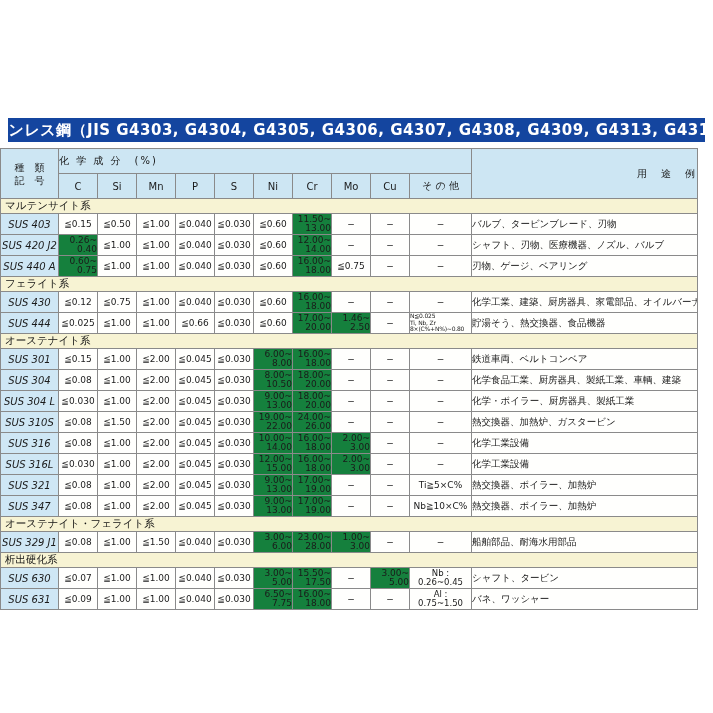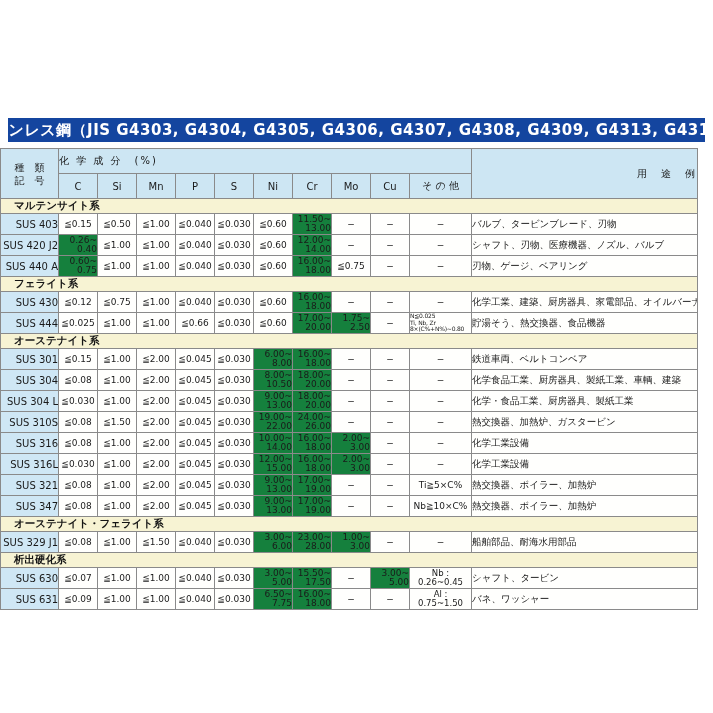--- a/index.html
+++ b/index.html
@@ -29,28 +29,28 @@
   
   thead th{background:var(--header-bg,#cde6f3);font-size:10px;color:#1a1a1a;}
   th.hdr-type{height:24px;line-height:13px;}
   th.hdr-type div{text-align:center;}
   th.hdr-chem{height:24px;text-align:left;letter-spacing:2px;}
   th.hdr-usage{text-align:right;letter-spacing:2px;}
   th.hdr-col{height:24px;text-align:center;}
   
   tr.section-row td{
     background:var(--section-bg,#f7f3d3);
-    font-size:10.5px;font-weight:700;text-align:left;
-    height:14px;padding-left:13px;color:#141414;
+    font-size:10.5px;font-weight:400;text-align:left;
+    height:14px;padding-left:4px;color:#141414;
   }
   
   tr.data-row{height:21px;}
   td.code{
     background:var(--code-bg,#cfe7f5);
-    font-size:10px;text-align:right;padding-left:4px;white-space:nowrap;
+    font-size:10px;text-align:center;padding-left:4px;white-space:nowrap;font-style:italic;
   }
   td.c-plain,td.c-dash{text-align:center;font-size:9px;background:#fffffd;}
   td.c-range{text-align:right;font-size:9px;padding-right:3px;background:#15803d;}
   td.c-range div{line-height:9.5px;}
   td.c-left{text-align:center;font-size:8.5px;padding-left:3px;background:#fffffd;}
   td.c-left div{line-height:9.5px;white-space:nowrap;}
   td.c-tiny{text-align:left;font-size:6px;padding-left:2px;background:#fffffd;}
   td.c-tiny div{line-height:6.5px;white-space:nowrap;letter-spacing:-0.2px;}
   td.usage{
     text-align:left;font-size:9.5px;padding-left:5px;background:#fffffd;
@@ -188,21 +188,21 @@
         <td class="c-plain">≦1.00</td>
         <td class="c-plain">≦1.00</td>
         <td class="c-plain">≦0.66</td>
         <td class="c-plain">≦0.030</td>
         <td class="c-plain">≦0.60</td>
         <td class="c-range">
           <div>17.00~</div>
           <div>20.00</div>
         </td>
         <td class="c-range">
-          <div>1.75~</div>
+          <div>1.46~</div>
           <div>2.50</div>
         </td>
         <td class="c-dash">−</td>
         <td class="c-tiny">
           <div>N≦0.025</div>
           <div>Ti, Nb, Zr</div>
           <div>8×(C%+N%)~0.80</div>
         </td>
         <td class="usage">貯湯そう、熱交換器、食品機器</td>
       </tr>
@@ -260,21 +260,21 @@
           <div>9.00~</div>
           <div>13.00</div>
         </td>
         <td class="c-range">
           <div>18.00~</div>
           <div>20.00</div>
         </td>
         <td class="c-dash">−</td>
         <td class="c-dash">−</td>
         <td class="c-dash">−</td>
-        <td class="usage">化学・食品工業、厨房器具、製紙工業</td>
+        <td class="usage">化学・ボイラー、厨房器具、製紙工業</td>
       </tr>
       <tr class="data-row">
         <td class="code">SUS 310S</td>
         <td class="c-plain">≦0.08</td>
         <td class="c-plain">≦1.50</td>
         <td class="c-plain">≦2.00</td>
         <td class="c-plain">≦0.045</td>
         <td class="c-plain">≦0.030</td>
         <td class="c-range">
           <div>19.00~</div>

